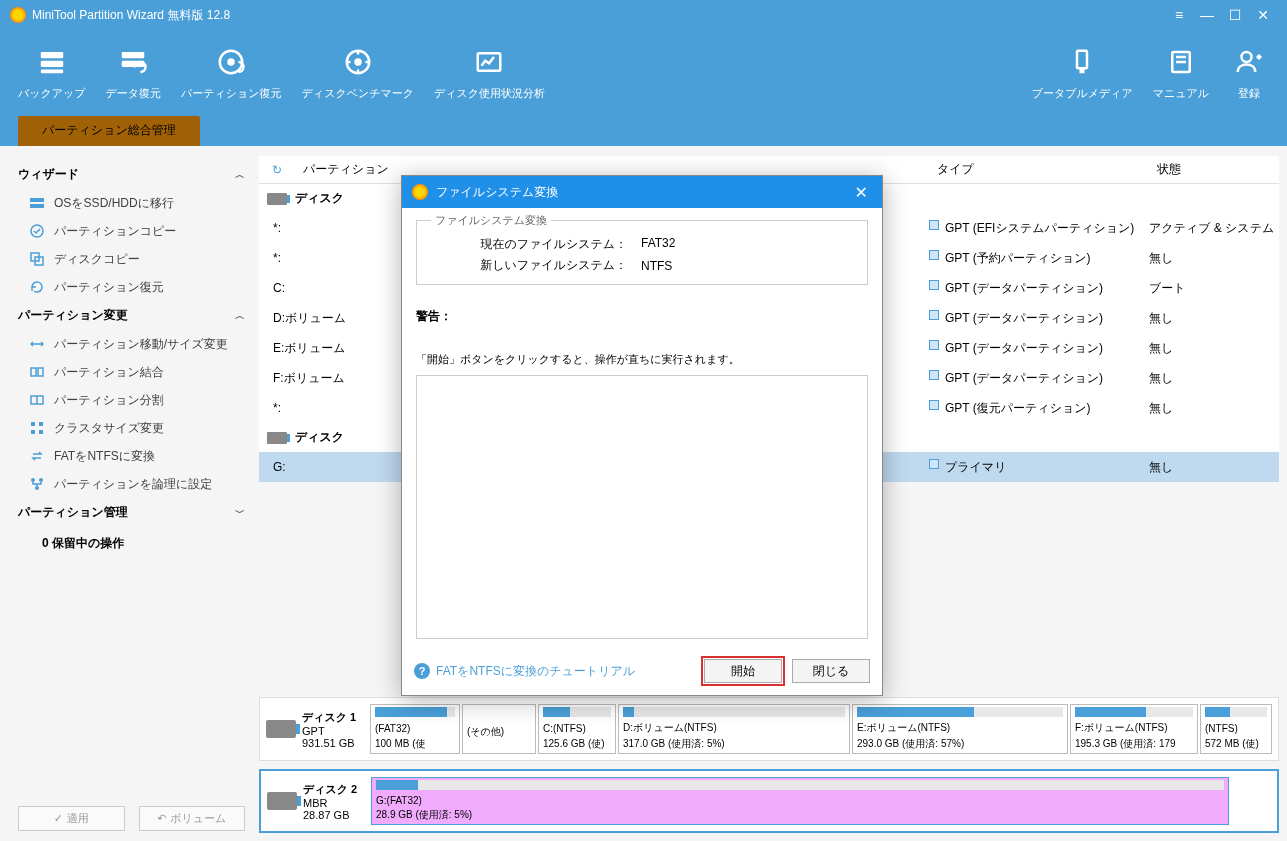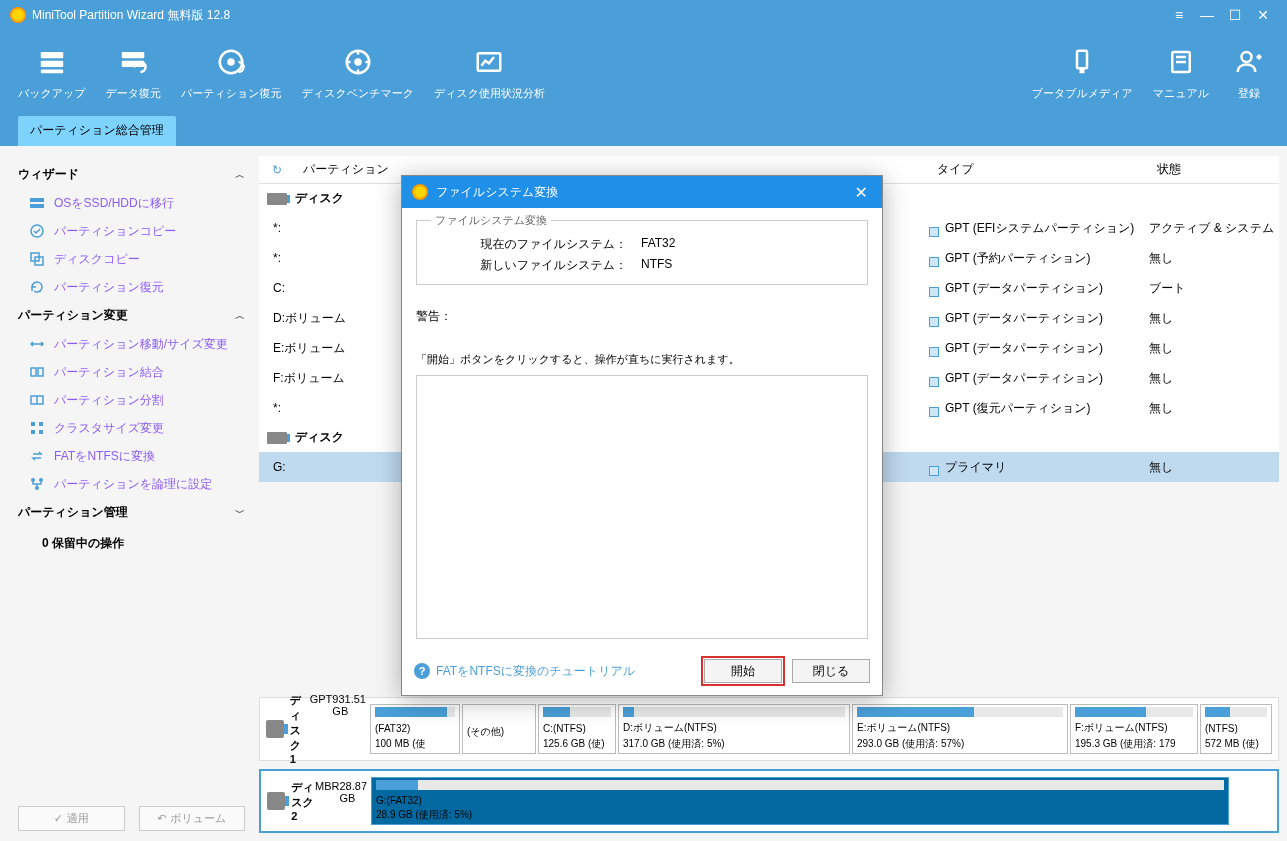--- a/index.html
+++ b/index.html
@@ -10,28 +10,28 @@
 .titlebar-spacer { flex: 1; }
 .titlebar-btn { width: 28px; height: 22px; display: flex; align-items: center; justify-content: center; cursor: pointer; font-size: 14px; }
 
 .toolbar { height: 86px; display: flex; align-items: center; padding: 0 8px; }
 .tool-btn { display: flex; flex-direction: column; align-items: center; justify-content: center; color: #fff; font-size: 11px; padding: 4px 10px; cursor: pointer; min-width: 60px; }
 .tool-btn .ticon { width: 32px; height: 32px; margin-bottom: 8px; display: flex; align-items: center; justify-content: center; }
 .tool-btn svg { width: 30px; height: 30px; fill: #fff; }
 .toolbar-spacer { flex: 1; }
 
 .tabs-row { height: 30px; display: flex; padding-left: 18px; }
-.tab { background: #7dd3fc; padding: 6px 12px; font-size: 12px; border-radius: 2px 2px 0 0; cursor: pointer; }
+.tab { background: #a16207; padding: 6px 24px; font-size: 12px; border-radius: 2px 2px 0 0; cursor: pointer; }
 
 .content { background: #f5f5f5; height: calc(841px - 30px - 86px - 30px); display: flex; }
 
 .sidebar { width: 265px; padding: 14px 14px 10px 18px; font-size: 12px; display: flex; flex-direction: column; }
 .sidebar-scroll { flex: 1; }
 .side-group-head { font-weight: bold; display: flex; align-items: center; justify-content: space-between; padding: 6px 0; cursor: pointer; }
-.side-item { display: flex; align-items: center; padding: 5px 0 5px 10px; cursor: pointer; color: #8b5cf6; text-align: center; }
+.side-item { display: flex; align-items: center; padding: 5px 0 5px 10px; cursor: pointer; color: #404040; text-align: center; }
 .side-item .sicon { width: 18px; height: 18px; margin-right: 8px; color: #4a9fd8; display: flex; align-items: center; justify-content: center; }
 .side-item svg { width: 16px; height: 16px; fill: #4a9fd8; }
 .pending { font-weight: bold; font-size: 12px; padding: 8px 0 12px 0; margin-left: 24px; }
 .side-buttons { display: flex; gap: 14px; margin-top: auto; }
 .side-btn { flex: 1; border: 1px solid #ccc; background: #fafafa; padding: 4px 0; font-size: 11px; color: #999; display: flex; align-items: center; justify-content: center; gap: 4px; cursor: default; }
 
 .main { flex: 1; display: flex; flex-direction: column; background: #f5f5f5; padding-right: 8px; }
 
 .list-header { display: flex; background: #fff; border-bottom: 1px solid #e0e0e0; font-size: 12px; height: 28px; align-items: center; margin-top: 10px; }
 .list-header > div { padding: 0 8px; }
@@ -40,49 +40,49 @@
 .col-type { width: 220px; }
 .col-status { width: 130px; }
 
 .list-body { background: #fff; flex: 0 0 auto; font-size: 12px; }
 .disk-row { display: flex; align-items: center; padding: 6px 8px; font-weight: bold; }
 .disk-row .dicon { width: 20px; height: 12px; margin-right: 8px; background: #888; border-radius: 1px; position: relative; }
 .disk-row .dicon::after { content: ''; position: absolute; right: -3px; top: 2px; width: 3px; height: 8px; background: #4a9fd8; }
 .part-row { display: flex; align-items: center; height: 30px; }
 .part-row.sel { background: #bfd9ef; }
 .part-name { flex: 1; padding-left: 14px; }
-.part-type { width: 220px; display: flex; align-items: flex-end; gap: 6px; }
+.part-type { width: 220px; display: flex; align-items: flex-start; gap: 6px; }
 .part-status { width: 130px; }
 .type-sq { width: 10px; height: 10px; border: 1px solid #4a9fd8; background: #cfe6f7; }
 
 .disk-bars { margin-top: auto; padding: 6px 0 0 0; }
 .disk-bar-block { border: 1px solid #ddd; background: #fff; margin-bottom: 8px; padding: 6px; display: flex; align-items: stretch; gap: 4px; height: 64px; }
 .disk-info { width: 100px; display: flex; align-items: center; font-size: 11px; }
 .disk-info .dicon2 { width: 30px; height: 18px; background: #888; margin-right: 6px; border-radius: 2px; position: relative; }
 .disk-info .dicon2::after { content: ''; position: absolute; right: -4px; top: 4px; width: 4px; height: 10px; background: #4a9fd8; }
-.disk-info-text { display: flex; flex-direction: row; }
+.disk-info-text { display: flex; flex-direction: column; }
 .disk-info-text b { font-size: 11px; }
 .seg { border: 1px solid #bbb; font-size: 10px; padding: 2px 4px; display: flex; flex-direction: column; justify-content: space-between; overflow: hidden; white-space: nowrap; }
 .seg-bar { height: 10px; background: #e8e8e8; position: relative; margin-bottom: 2px; }
 .seg-bar-fill { height: 100%; background: #4a9fd8; }
 .disk-bar-block.sel { border: 2px solid #4a9fd8; }
-.seg.sel { border: 1px solid #4a9fd8; background: #0369a1; }
+.seg.sel { border: 1px solid #4a9fd8; background: #f0abfc; }
 
 
 .dialog { position: absolute; left: 401px; top: 175px; width: 482px; background: #fff; box-shadow: 0 4px 24px rgba(0,0,0,.3); border: 1px solid #888; font-size: 12px; }
 .dlg-title { background: #1f8fe8; color: #fff; height: 32px; display: flex; align-items: center; padding: 0 10px; }
 .dlg-title-icon { width: 16px; height: 16px; margin-right: 8px; background: radial-gradient(circle, #ffd700 40%, #ff8c00 70%); border-radius: 50%; }
 .dlg-title-spacer { flex: 1; }
 .dlg-close { cursor: pointer; font-size: 16px; padding: 0 4px; }
 .dlg-body { padding: 12px 14px; }
 .fieldset { border: 1px solid #ccc; padding: 10px 14px; margin-bottom: 8px; }
 .fs-legend { font-size: 11px; padding: 0 4px; color: #666; background: #fff; position: relative; top: -18px; display: inline-block; }
 .fs-row { display: flex; margin-top: -10px; }
 .fs-label { width: 210px; text-align: right; padding-right: 14px; }
-.warn-label { font-weight: normal; margin: 23px 0; }
+.warn-label { font-weight: bold; margin: 23px 0; }
 .warn-text { font-size: 11px; padding: 4px 0 8px 0; }
 .warn-box { border: 1px solid #ccc; height: 264px; background: #fff; }
 .dlg-footer { display: flex; align-items: center; padding: 8px 12px 12px 12px; gap: 10px; }
 .dlg-help { color: #4a9fd8; display: flex; align-items: center; gap: 6px; flex: 1; }
 .dlg-help-icon { width: 16px; height: 16px; border-radius: 50%; background: #4a9fd8; color: #fff; display: flex; align-items: center; justify-content: center; font-size: 11px; font-weight: bold; }
 .dlg-help a { color: #4a9fd8; }
 .dlg-btn { border: 1px solid #aaa; background: #f4f4f4; width: 78px; height: 24px; font-size: 12px; cursor: pointer; }
 .dlg-btn.primary { outline: 2px solid #d93030; outline-offset: 1px; margin-left: 40px; }
 
 .chev { font-size: 10px; color: #666; }
@@ -464,21 +464,21 @@
     <div class="dlg-title-spacer"></div>
     <div class="dlg-close">✕</div>
   </div>
   <div class="dlg-body">
     <fieldset class="fieldset">
       <span class="fs-legend">ファイルシステム変換</span>
       <div class="fs-row">
           <div class="fs-label">現在のファイルシステム：</div>
           <div>FAT32</div>
         </div>
-      <div class="fs-row" style="margin-top:4px;">
+      <div class="fs-row" style="margin-top:4px;align-items:center;">
           <div class="fs-label">新しいファイルシステム：</div>
           <div>NTFS</div>
         </div>
     </fieldset>
     <div class="warn-label">警告：</div>
     <div class="warn-text">「開始」ボタンをクリックすると、操作が直ちに実行されます。</div>
     <div class="warn-box"></div>
   </div>
   <div class="dlg-footer">
     <div class="dlg-help">

